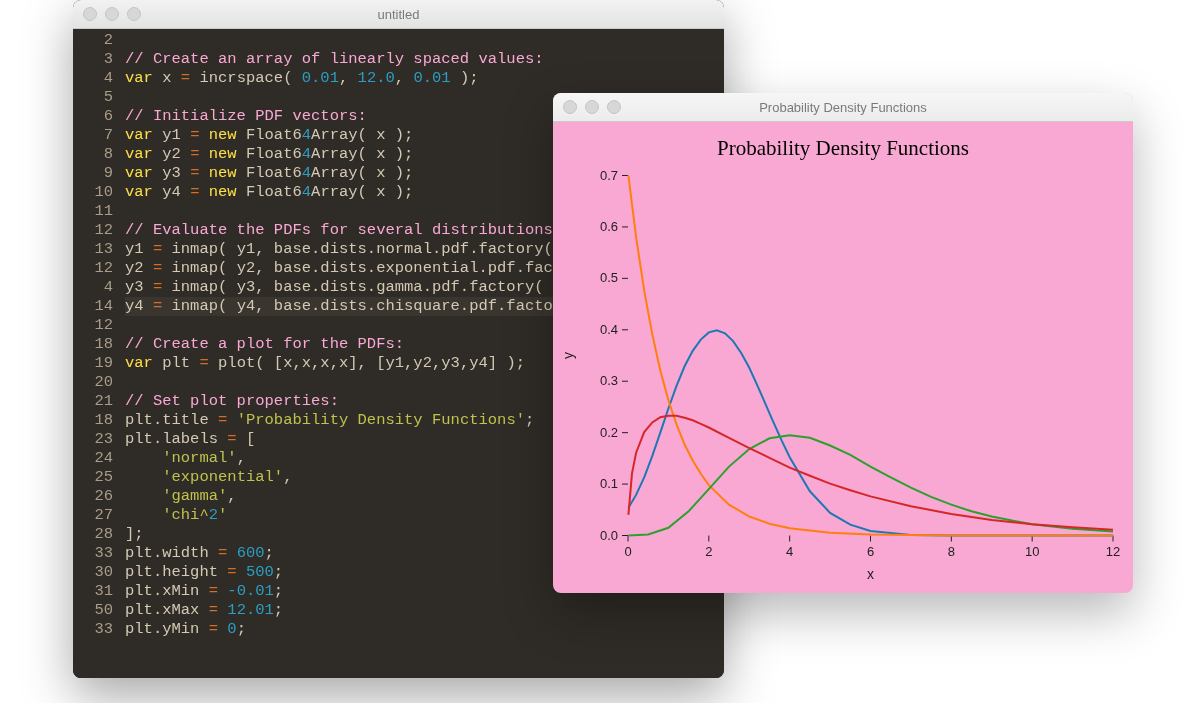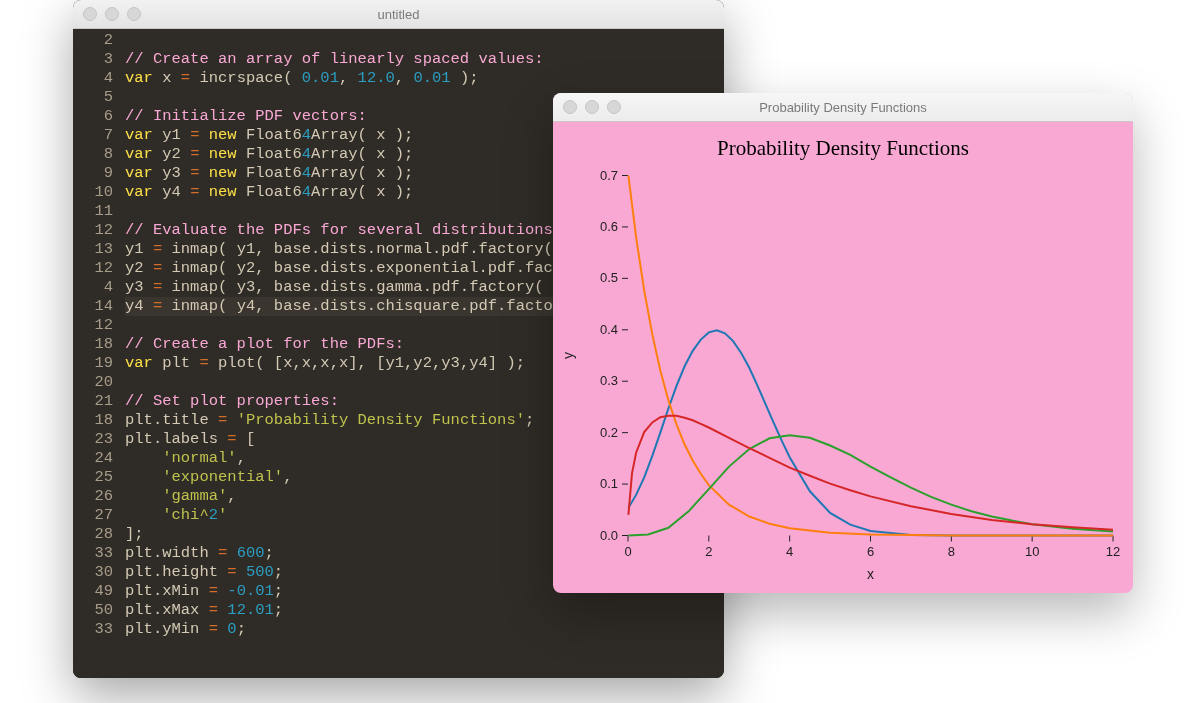--- a/index.html
+++ b/index.html
@@ -113,21 +113,21 @@
           <div>21</div>
           <div>18</div>
           <div>23</div>
           <div>24</div>
           <div>25</div>
           <div>26</div>
           <div>27</div>
           <div>28</div>
           <div>33</div>
           <div>30</div>
-          <div>49</div>
+          <div>31</div>
           <div>50</div>
           <div>33</div>
         </div>
       <div class="code" id="code"><div class="line"></div><div class="line"><span class="tok-comment">// Create an array of linearly spaced values:</span></div><div class="line"><span class="tok-keyword">var</span> x <span class="tok-op">=</span> incrspace( <span class="tok-num">0.01</span>, <span class="tok-num">12.0</span>, <span class="tok-num">0.01</span> );</div><div class="line"></div><div class="line"><span class="tok-comment">// Initialize PDF vectors:</span></div><div class="line"><span class="tok-keyword">var</span> y1 <span class="tok-op">=</span> <span class="tok-keyword">new</span> Float6<span class="tok-num">4</span>Array( x );</div><div class="line"><span class="tok-keyword">var</span> y2 <span class="tok-op">=</span> <span class="tok-keyword">new</span> Float6<span class="tok-num">4</span>Array( x );</div><div class="line"><span class="tok-keyword">var</span> y3 <span class="tok-op">=</span> <span class="tok-keyword">new</span> Float6<span class="tok-num">4</span>Array( x );</div><div class="line"><span class="tok-keyword">var</span> y4 <span class="tok-op">=</span> <span class="tok-keyword">new</span> Float6<span class="tok-num">4</span>Array( x );</div><div class="line"></div><div class="line"><span class="tok-comment">// Evaluate the PDFs for several distributions:</span></div><div class="line">y1 <span class="tok-op">=</span> inmap( y1, base.dists.normal.pdf.factory( </div><div class="line">y2 <span class="tok-op">=</span> inmap( y2, base.dists.exponential.pdf.fact</div><div class="line">y3 <span class="tok-op">=</span> inmap( y3, base.dists.gamma.pdf.factory( <span class="tok-num">5</span></div><div class="line hl-line">y4 <span class="tok-op">=</span> inmap( y4, base.dists.chisquare.pdf.factor</div><div class="line"></div><div class="line"><span class="tok-comment">// Create a plot for the PDFs:</span></div><div class="line"><span class="tok-keyword">var</span> plt <span class="tok-op">=</span> plot( [x,x,x,x], [y1,y2,y3,y4] );</div><div class="line"></div><div class="line"><span class="tok-comment">// Set plot properties:</span></div><div class="line">plt.title <span class="tok-op">=</span> <span class="tok-string">'Probability Density Functions'</span>;</div><div class="line">plt.labels <span class="tok-op">=</span> [</div><div class="line">    <span class="tok-string">'normal'</span>,</div><div class="line">    <span class="tok-string">'exponential'</span>,</div><div class="line">    <span class="tok-string">'gamma'</span>,</div><div class="line">    <span class="tok-string">'chi^<span class="tok-num">2</span>'</span></div><div class="line">];</div><div class="line">plt.width <span class="tok-op">=</span> <span class="tok-num">600</span>;</div><div class="line">plt.height <span class="tok-op">=</span> <span class="tok-num">500</span>;</div><div class="line">plt.xMin <span class="tok-op">=</span> <span class="tok-num">-0.01</span>;</div><div class="line">plt.xMax <span class="tok-op">=</span> <span class="tok-num">12.01</span>;</div><div class="line">plt.yMin <span class="tok-op">=</span> <span class="tok-num">0</span>;</div></div>
     </div>
   </div>
 
   <div class="chart-window">
     <div class="titlebar">
       <div class="traffic">

